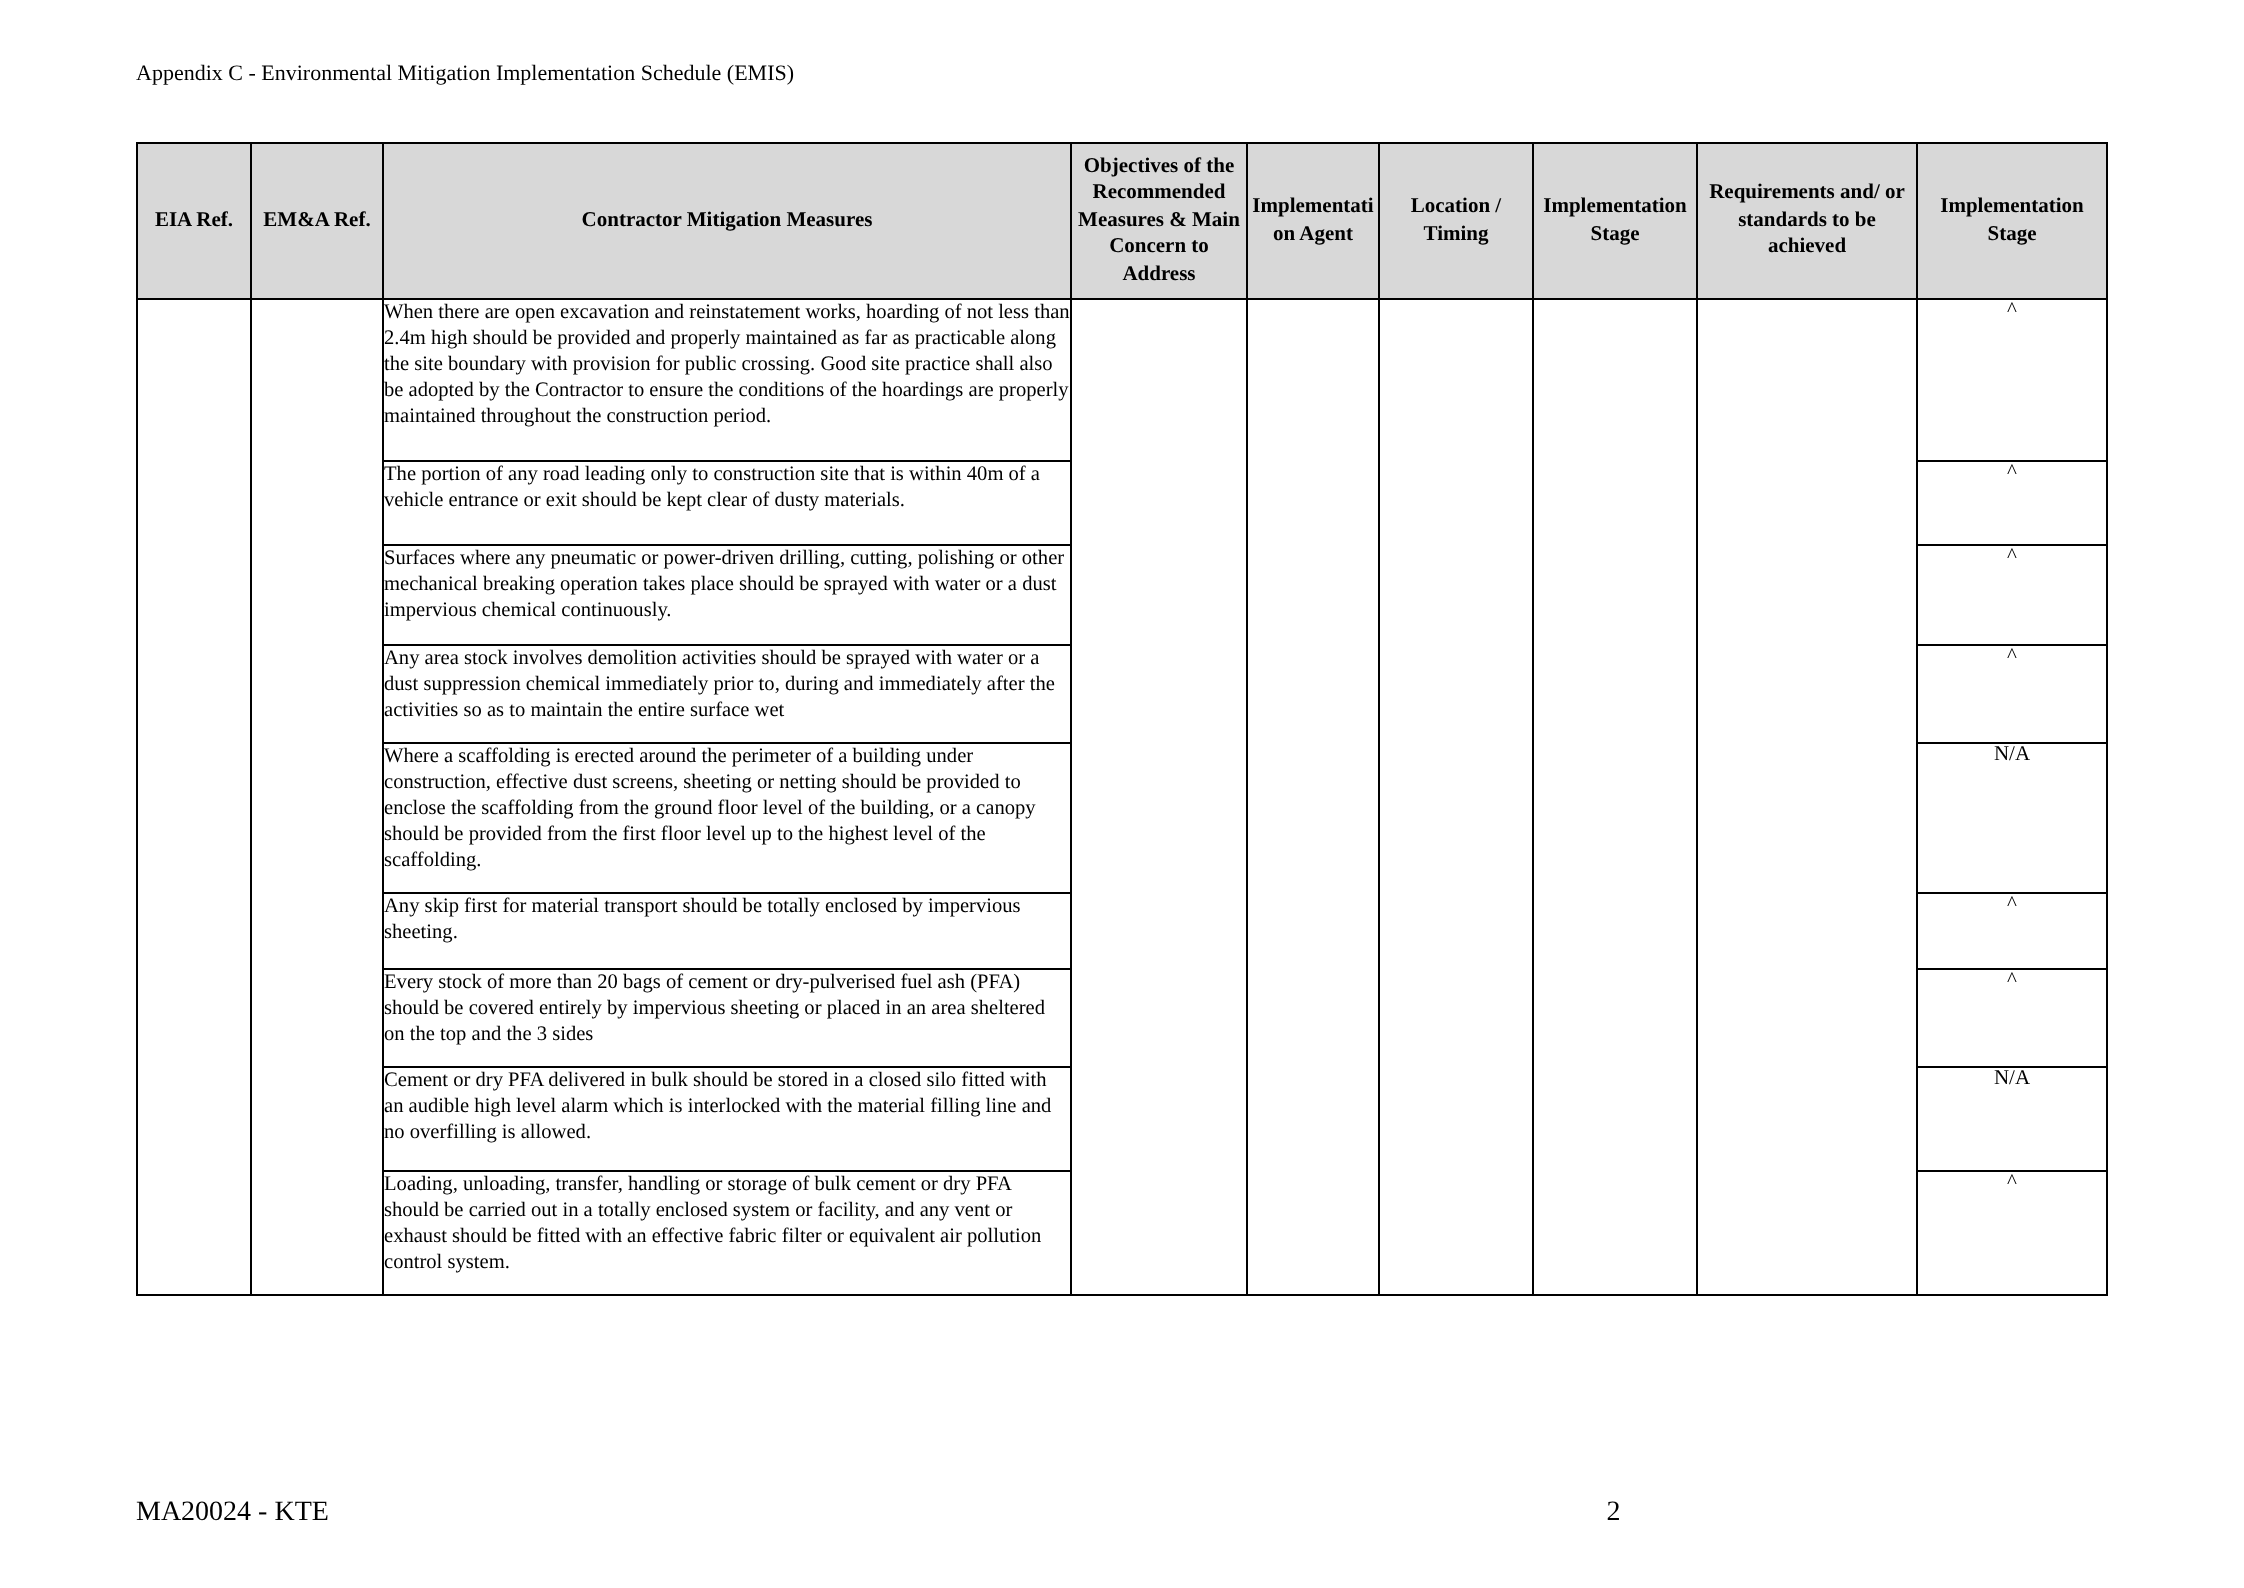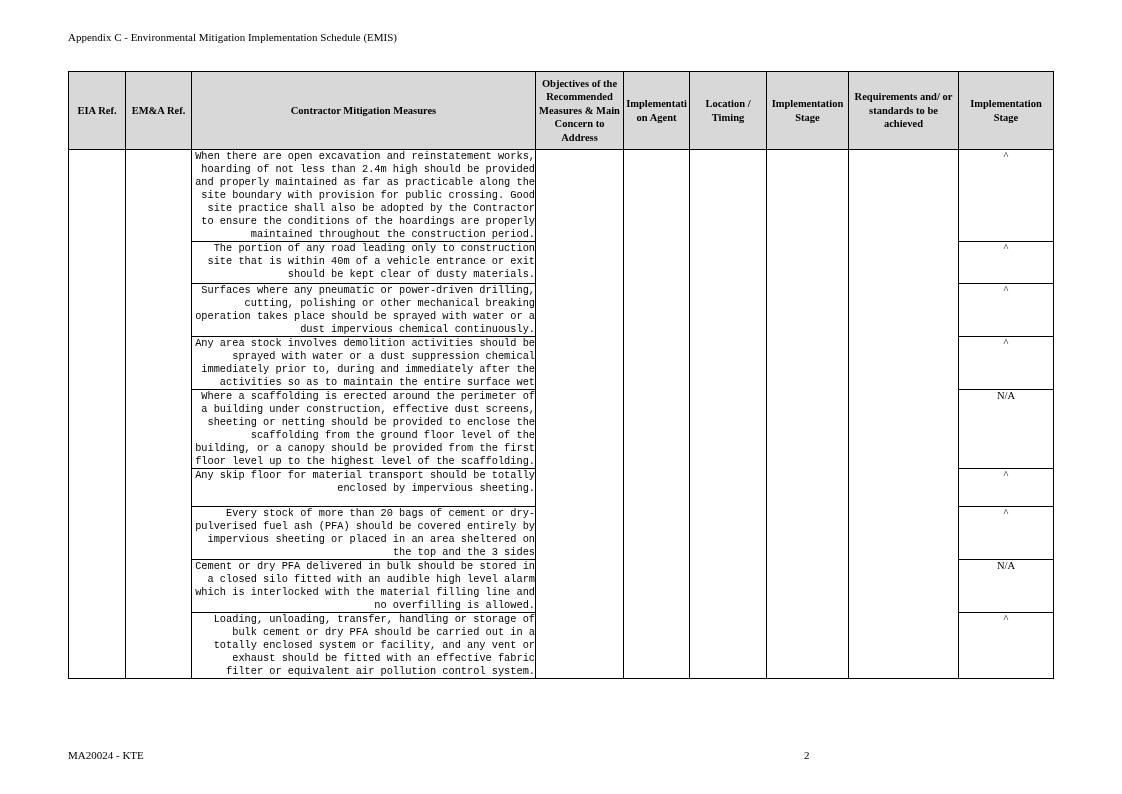--- a/index.html
+++ b/index.html
@@ -12,36 +12,36 @@
   table.emis { position:absolute; left:68px; top:71px; width:985px;
     border-collapse:collapse; table-layout:fixed; }
   table.emis th, table.emis td { border:1px solid #000; padding:0; vertical-align:top; }
 
   thead th { background:#d8d8d8; font-weight:bold; font-size:10.5px; line-height:13.5px;
     text-align:center; vertical-align:middle; height:69px; overflow:visible; }
   .hcell { display:flex; align-items:center; justify-content:center;
     height:69px; padding:4px 2px; overflow:visible; }
   th.col-agent .hcell { word-break:break-all; }
 
-  td.measure { font-size:10.3px; line-height:13px; padding:1px 3px 0 3px; text-align:right;font-family:Liberation Mono, monospace; }
+  td.measure { font-size:10.3px; line-height:13px; padding:1px 3px 0 3px; text-align:left; }
   td.status  { font-size:10.5px; line-height:12px; text-align:center; padding-top:2px; }
   td.emptycell { background:#ffffff; }
 
   tbody tr.r1 { height:81px; }
   tbody tr.r2 { height:42px; }
   tbody tr.r3 { height:50px; }
   tbody tr.r4 { height:49px; }
   tbody tr.r5 { height:75px; }
   tbody tr.r6 { height:38px; }
   tbody tr.r7 { height:49px; }
   tbody tr.r8 { height:52px; }
   tbody tr.r9 { height:62px; }
 
   .doc-footer { position:absolute; left:68px; top:749px; width:985px;
-    display:flex; font-size:11px; }
+    display:flex; font-size:14px; }
   .doc-footer .f-left   { flex:1; text-align:left; }
   .doc-footer .f-center { flex:1; text-align:center; }
   .doc-footer .f-right  { flex:1; text-align:right; }
 </style>
 </head>
 <body>
 
 <div class="page">
 
   <div class="doc-title">Appendix C - Environmental Mitigation Implementation Schedule (EMIS)</div>
@@ -111,21 +111,21 @@
       </tr>
       <tr class="r4">
         <td class="measure">Any area stock involves demolition activities should be sprayed with water or a dust suppression chemical immediately prior to, during and immediately after the activities so as to maintain the entire surface wet</td>
         <td class="status">^</td>
       </tr>
       <tr class="r5">
         <td class="measure">Where a scaffolding is erected around the perimeter of a building under construction, effective dust screens, sheeting or netting should be provided to enclose the scaffolding from the ground floor level of the building, or a canopy should be provided from the first floor level up to the highest level of the scaffolding.</td>
         <td class="status">N/A</td>
       </tr>
       <tr class="r6">
-        <td class="measure">Any skip floor for material transport should be totally enclosed by impervious sheeting.</td>
+        <td class="measure">Any skip first for material transport should be totally enclosed by impervious sheeting.</td>
         <td class="status">^</td>
       </tr>
       <tr class="r7">
         <td class="measure">Every stock of more than 20 bags of cement or dry-pulverised fuel ash (PFA) should be covered entirely by impervious sheeting or placed in an area sheltered on the top and the 3 sides</td>
         <td class="status">^</td>
       </tr>
       <tr class="r8">
         <td class="measure">Cement or dry PFA delivered in bulk should be stored in a closed silo fitted with an audible high level alarm which is interlocked with the material filling line and no overfilling is allowed.</td>
         <td class="status">N/A</td>
       </tr>

